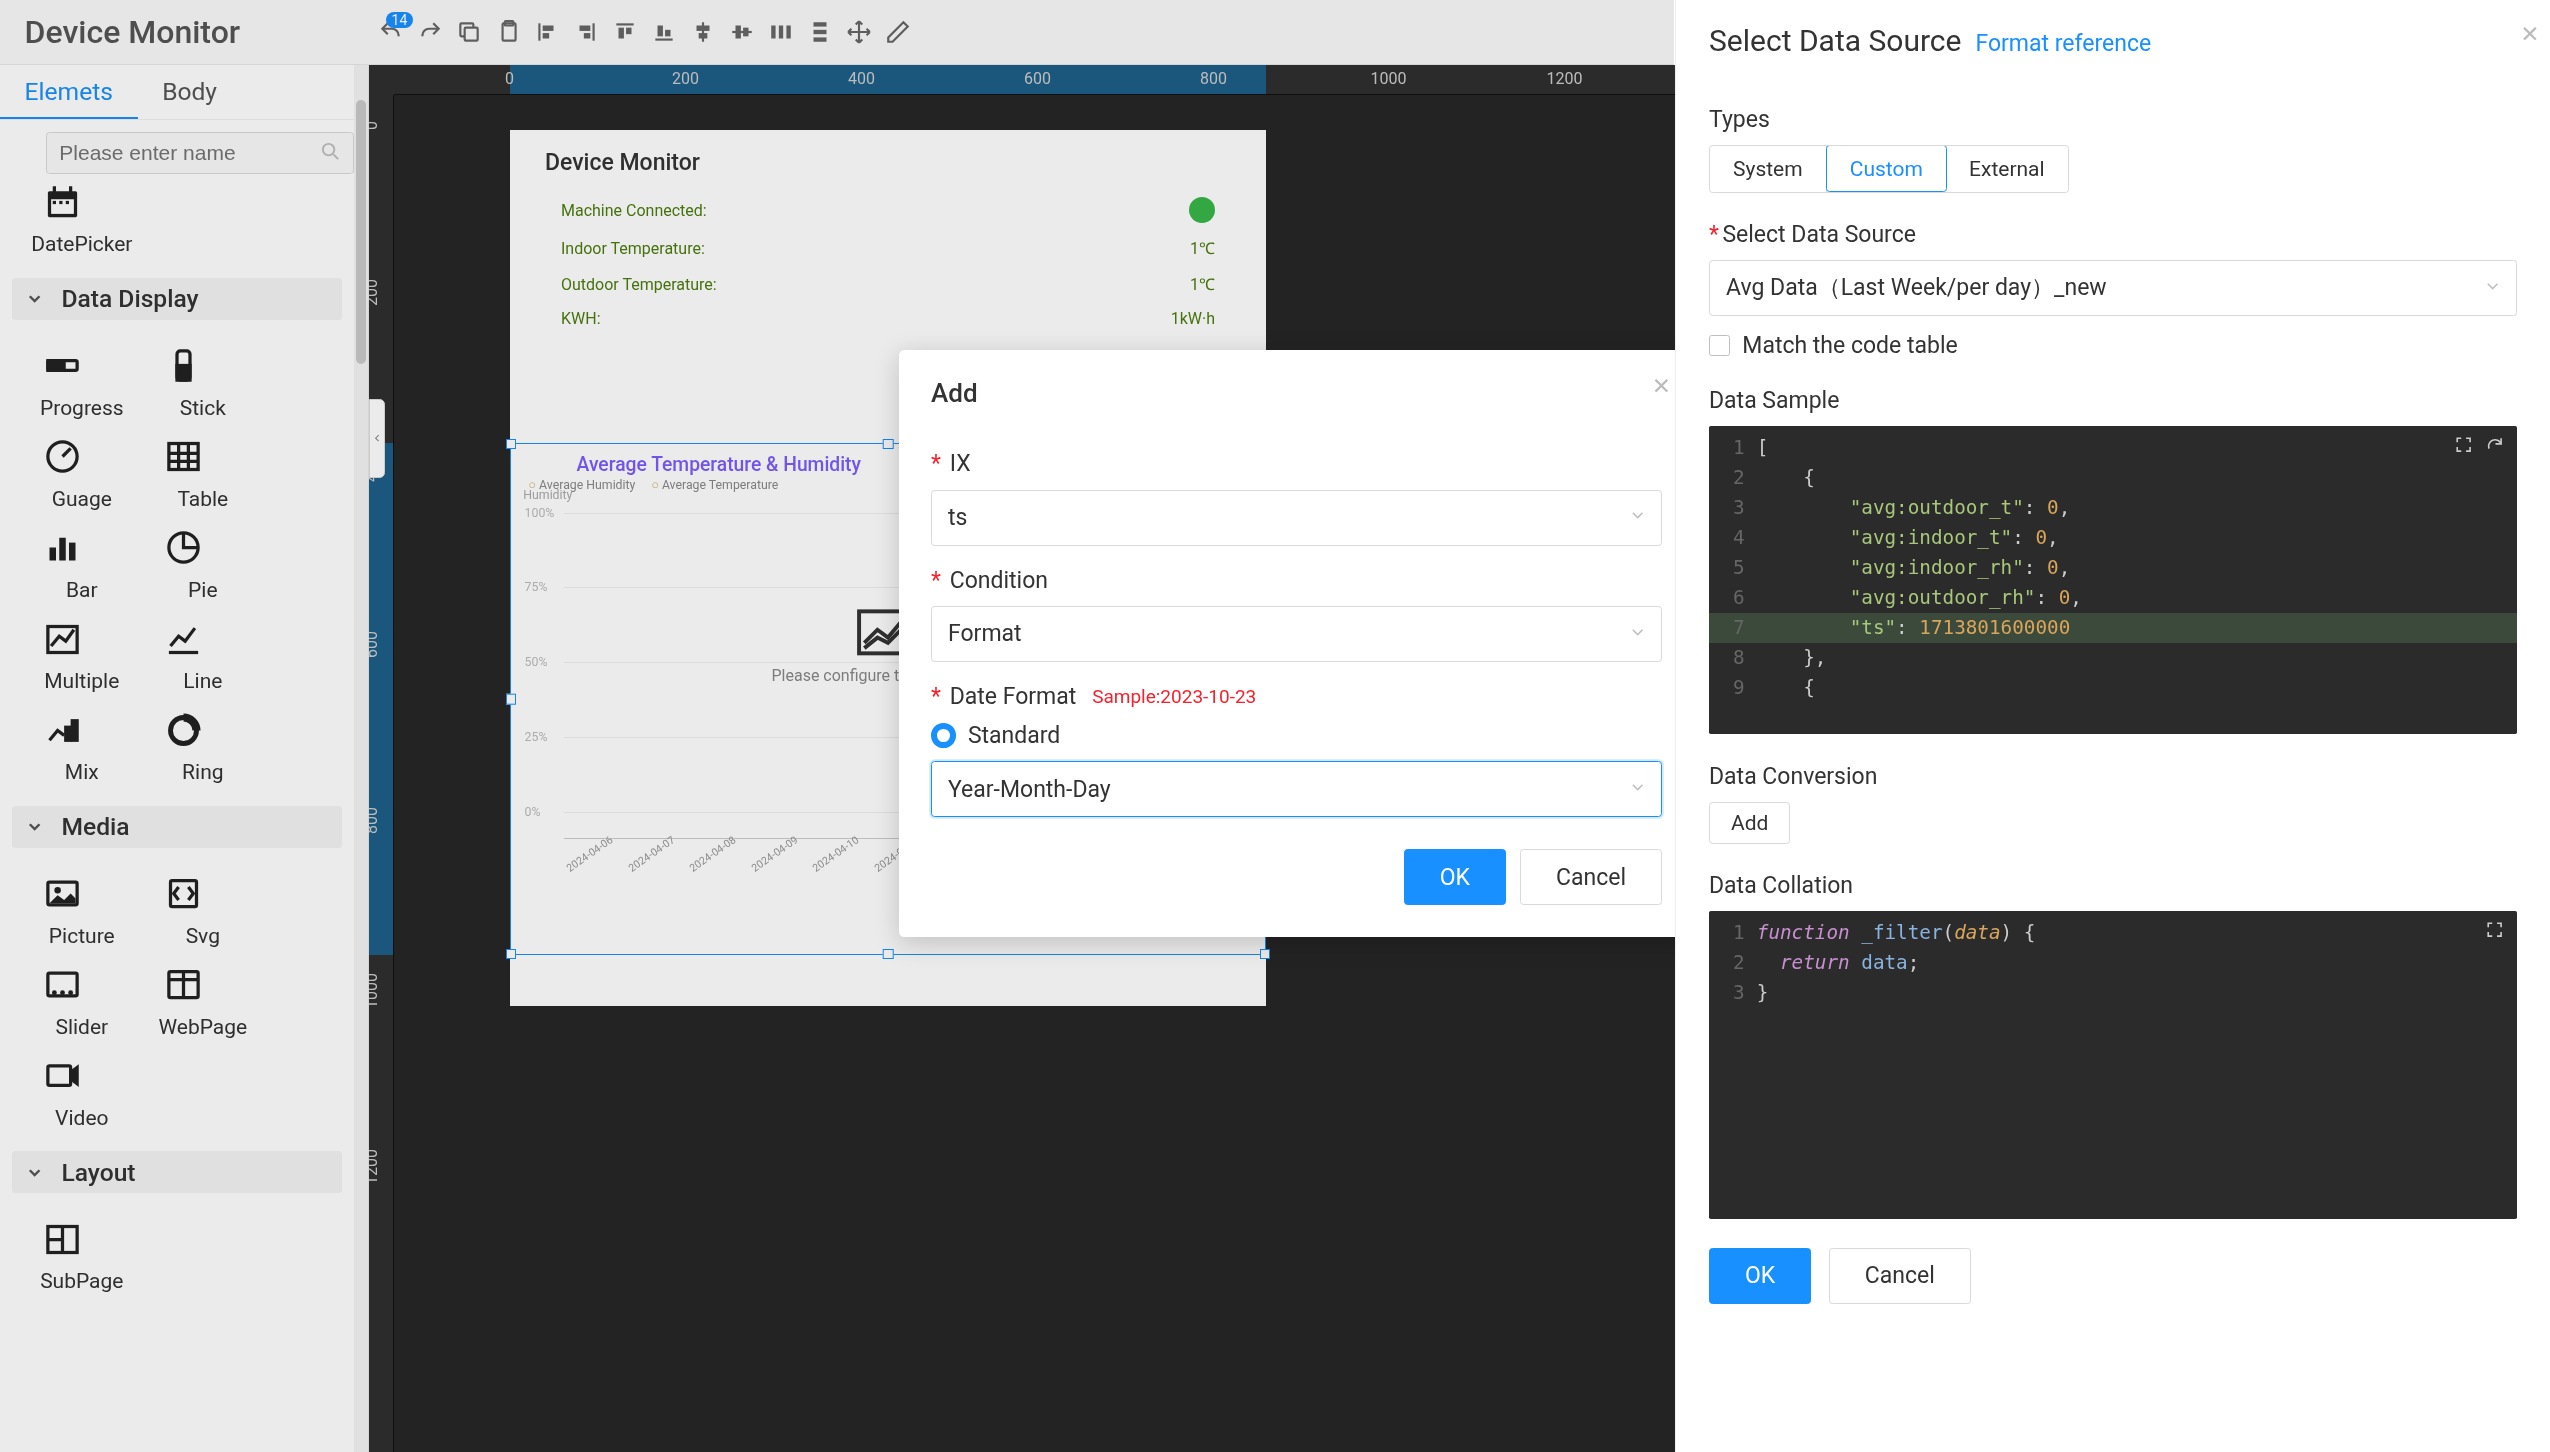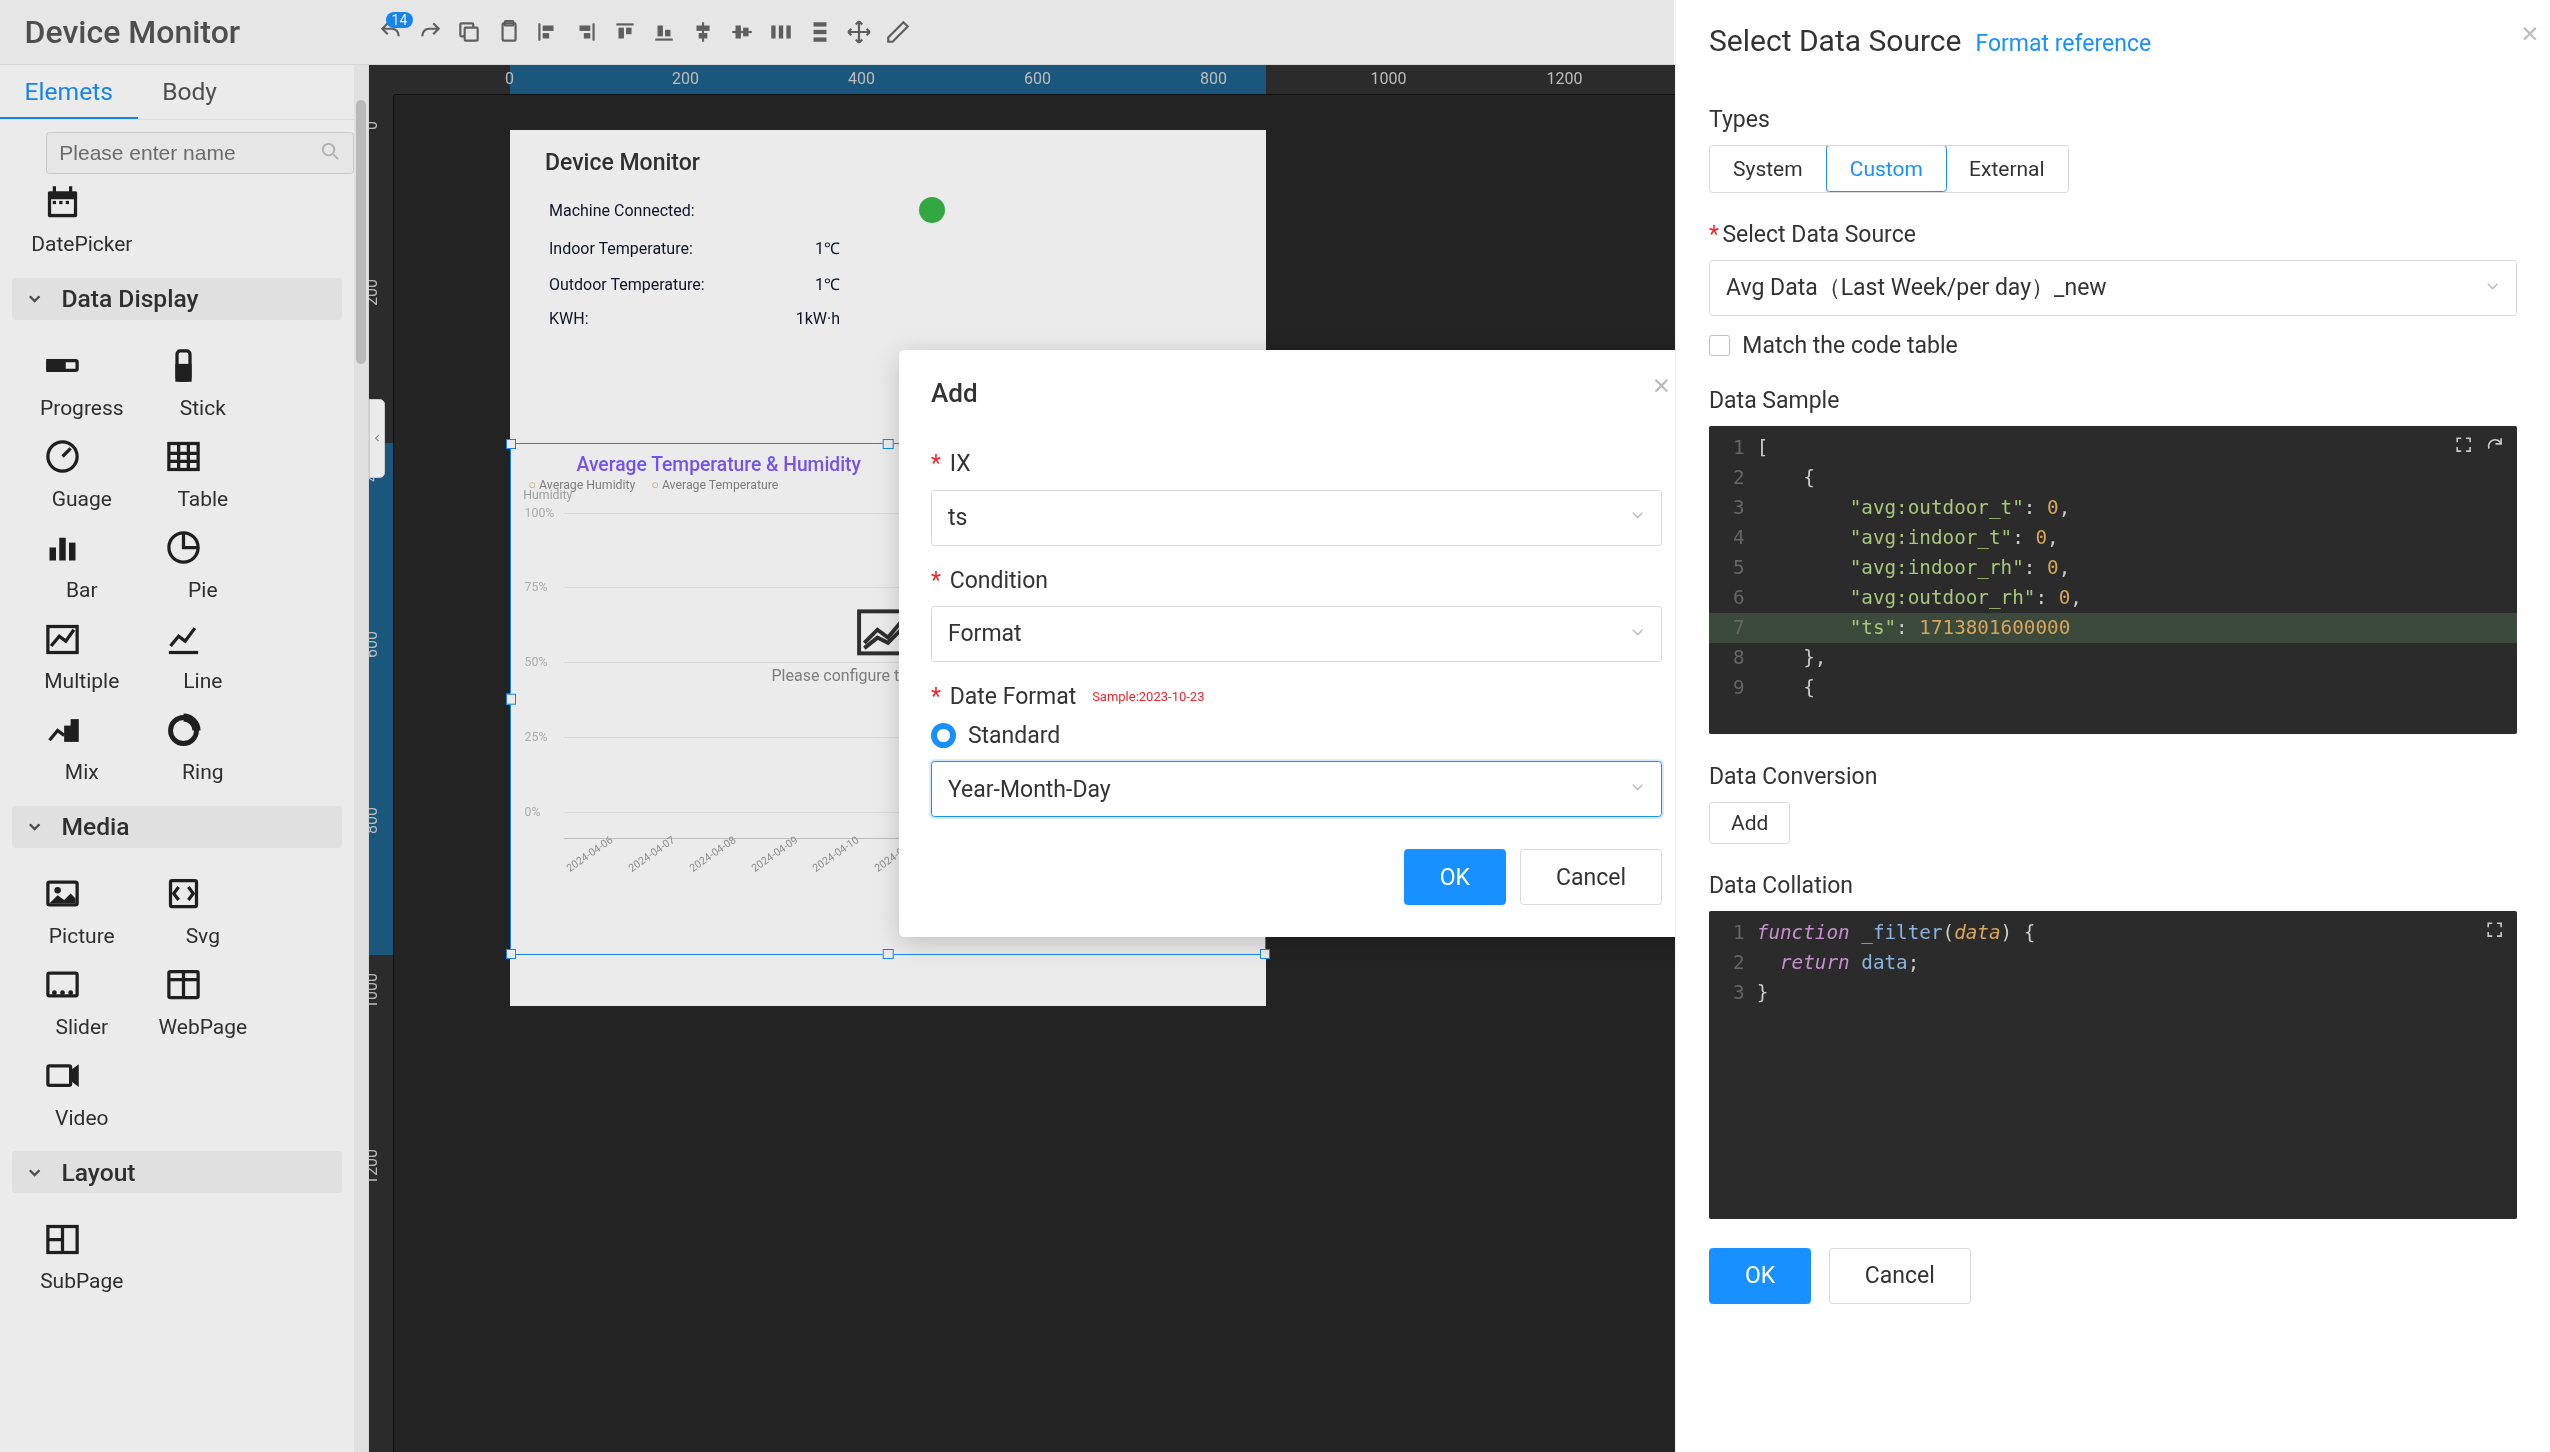--- a/index.html
+++ b/index.html
@@ -40,21 +40,21 @@
 .ruler-h .sel { position:absolute; top:0; bottom:0; background:#1e5e87; }
 .ruler-h .tlabel { position:absolute; top:3.5px; font-size:16px; color:#ccc; transform:translateX(-50%); }
 .ruler-v { position:absolute; left:0; top:0; width:24.6px; bottom:0; background:#2f2f2f; border-right:0.9px solid #111; }
 .ruler-v .sel { position:absolute; left:0; right:0; background:#1e5e87; }
 .ruler-v .tlabel { position:absolute; left:1.8px; font-size:16px; color:#ccc; transform:translateY(-50%) rotate(-90deg); transform-origin:left center; }
 .sidecollapse { position:absolute; left:0; top:334px; width:16px; height:79px; background:#fff; border:0.9px solid #ddd; border-radius:0 5.3px 5.3px 0; display:flex; align-items:center; justify-content:center; cursor:pointer; }
 .sidecollapse svg { width:12.3px; height:12.3px; color:#888; }
 
 .page { position:absolute; left:141px; top:65px; width:756px; height:876px; background:#fff; }
 .page h2 { font-size:23px; padding:19.3px 35px 14px; font-weight:500; }
-.page .row { display:flex; align-items:center; padding:7px 39px; font-size:16px; color:#0f172a; }
+.page .row { display:flex; align-items:center; padding:7px 51px; font-size:16px; color:#4d7c0f;justify-content:space-between; }
 .page .row .k { width:185px; }
 .page .row .v { width:106px; text-align:right; }
 .page .row .dot { width:26px; height:26px; border-radius:50%; background:#38b748; margin-left:79px; }
 
 .selbox { position:absolute; border:0.9px solid #1890ff; }
 .selbox .h { position:absolute; width:10.6px; height:10.6px; background:#fff; border:1.8px solid #1890ff; }
 .selbox .h.tl{left:-5.3px;top:-5.3px} .selbox .h.tr{right:-5.3px;top:-5.3px} .selbox .h.bl{left:-5.3px;bottom:-5.3px} .selbox .h.br{right:-5.3px;bottom:-5.3px}
 .selbox .h.tc{left:50%;top:-5.3px;transform:translateX(-50%)} .selbox .h.bc{left:50%;bottom:-5.3px;transform:translateX(-50%)}
 .selbox .h.lc{left:-5.3px;top:50%;transform:translateY(-50%)} .selbox .h.rc{right:-5.3px;top:50%;transform:translateY(-50%)}
 
@@ -71,21 +71,21 @@
 .chartbody .xaxis span { position:absolute; bottom:-3.5px; font-size:10.6px; color:#999; transform:rotate(-35deg); transform-origin:left top; }
 
 
 .modal { position:absolute; left:899px; top:350px; width:795px; background:#fff; border-radius:5.3px; box-shadow:0 5.3px 26px rgba(0,0,0,.18); }
 .modal .mh { padding:28px 32px 16px; font-size:26px; font-weight:500; }
 .modal .mclose { position:absolute; right:23px; top:23px; color:#bbb; cursor:pointer; font-size:23px; }
 .modal .mb { padding:5.3px 32px 8.8px; }
 .modal .fld { margin-top:21px; }
 .modal .flab { font-size:23px; color:#333; margin-bottom:12.3px; display:flex; align-items:center; gap:8.8px; }
 .modal .flab .req { color:#f5222d; }
-.modal .flab .samp { color:#f5222d; font-size:13px; margin-left:7px; }
+.modal .flab .samp { color:#f5222d; font-size:19px; margin-left:7px; }
 .modal .sel { position:relative; width:100%; height:56px; border:0.9px solid #d9d9d9; border-radius:3.5px; padding:0 40px 0 16px; font-size:23px; display:flex; align-items:center; cursor:pointer; }
 .modal .sel.active { border-color:#1890ff; box-shadow:0 0 0 1.8px rgba(24,144,255,.2); }
 .modal .sel .caret { position:absolute; right:14px; top:50%; transform:translateY(-50%); color:#bfbfbf; }
 .modal .sel .caret svg{width:19.3px;height:19.3px;}
 .modal .rad { display:flex; align-items:center; gap:12.3px; font-size:23px; margin-bottom:12.3px; }
 .modal .rad .rdot { width:24.6px; height:24.6px; border-radius:50%; border:6.2px solid #1890ff; background:#fff; }
 .modal .mf { padding:23px 32px 32px; display:flex; justify-content:flex-end; gap:14px; }
 
 .btn { height:56px; padding:0 35px; border-radius:3.5px; font-size:23px; display:inline-flex; align-items:center; justify-content:center; cursor:pointer; border:0.9px solid #d9d9d9; background:#fff; }
 .btn.primary { background:#1890ff; color:#fff; border-color:#1890ff; }

